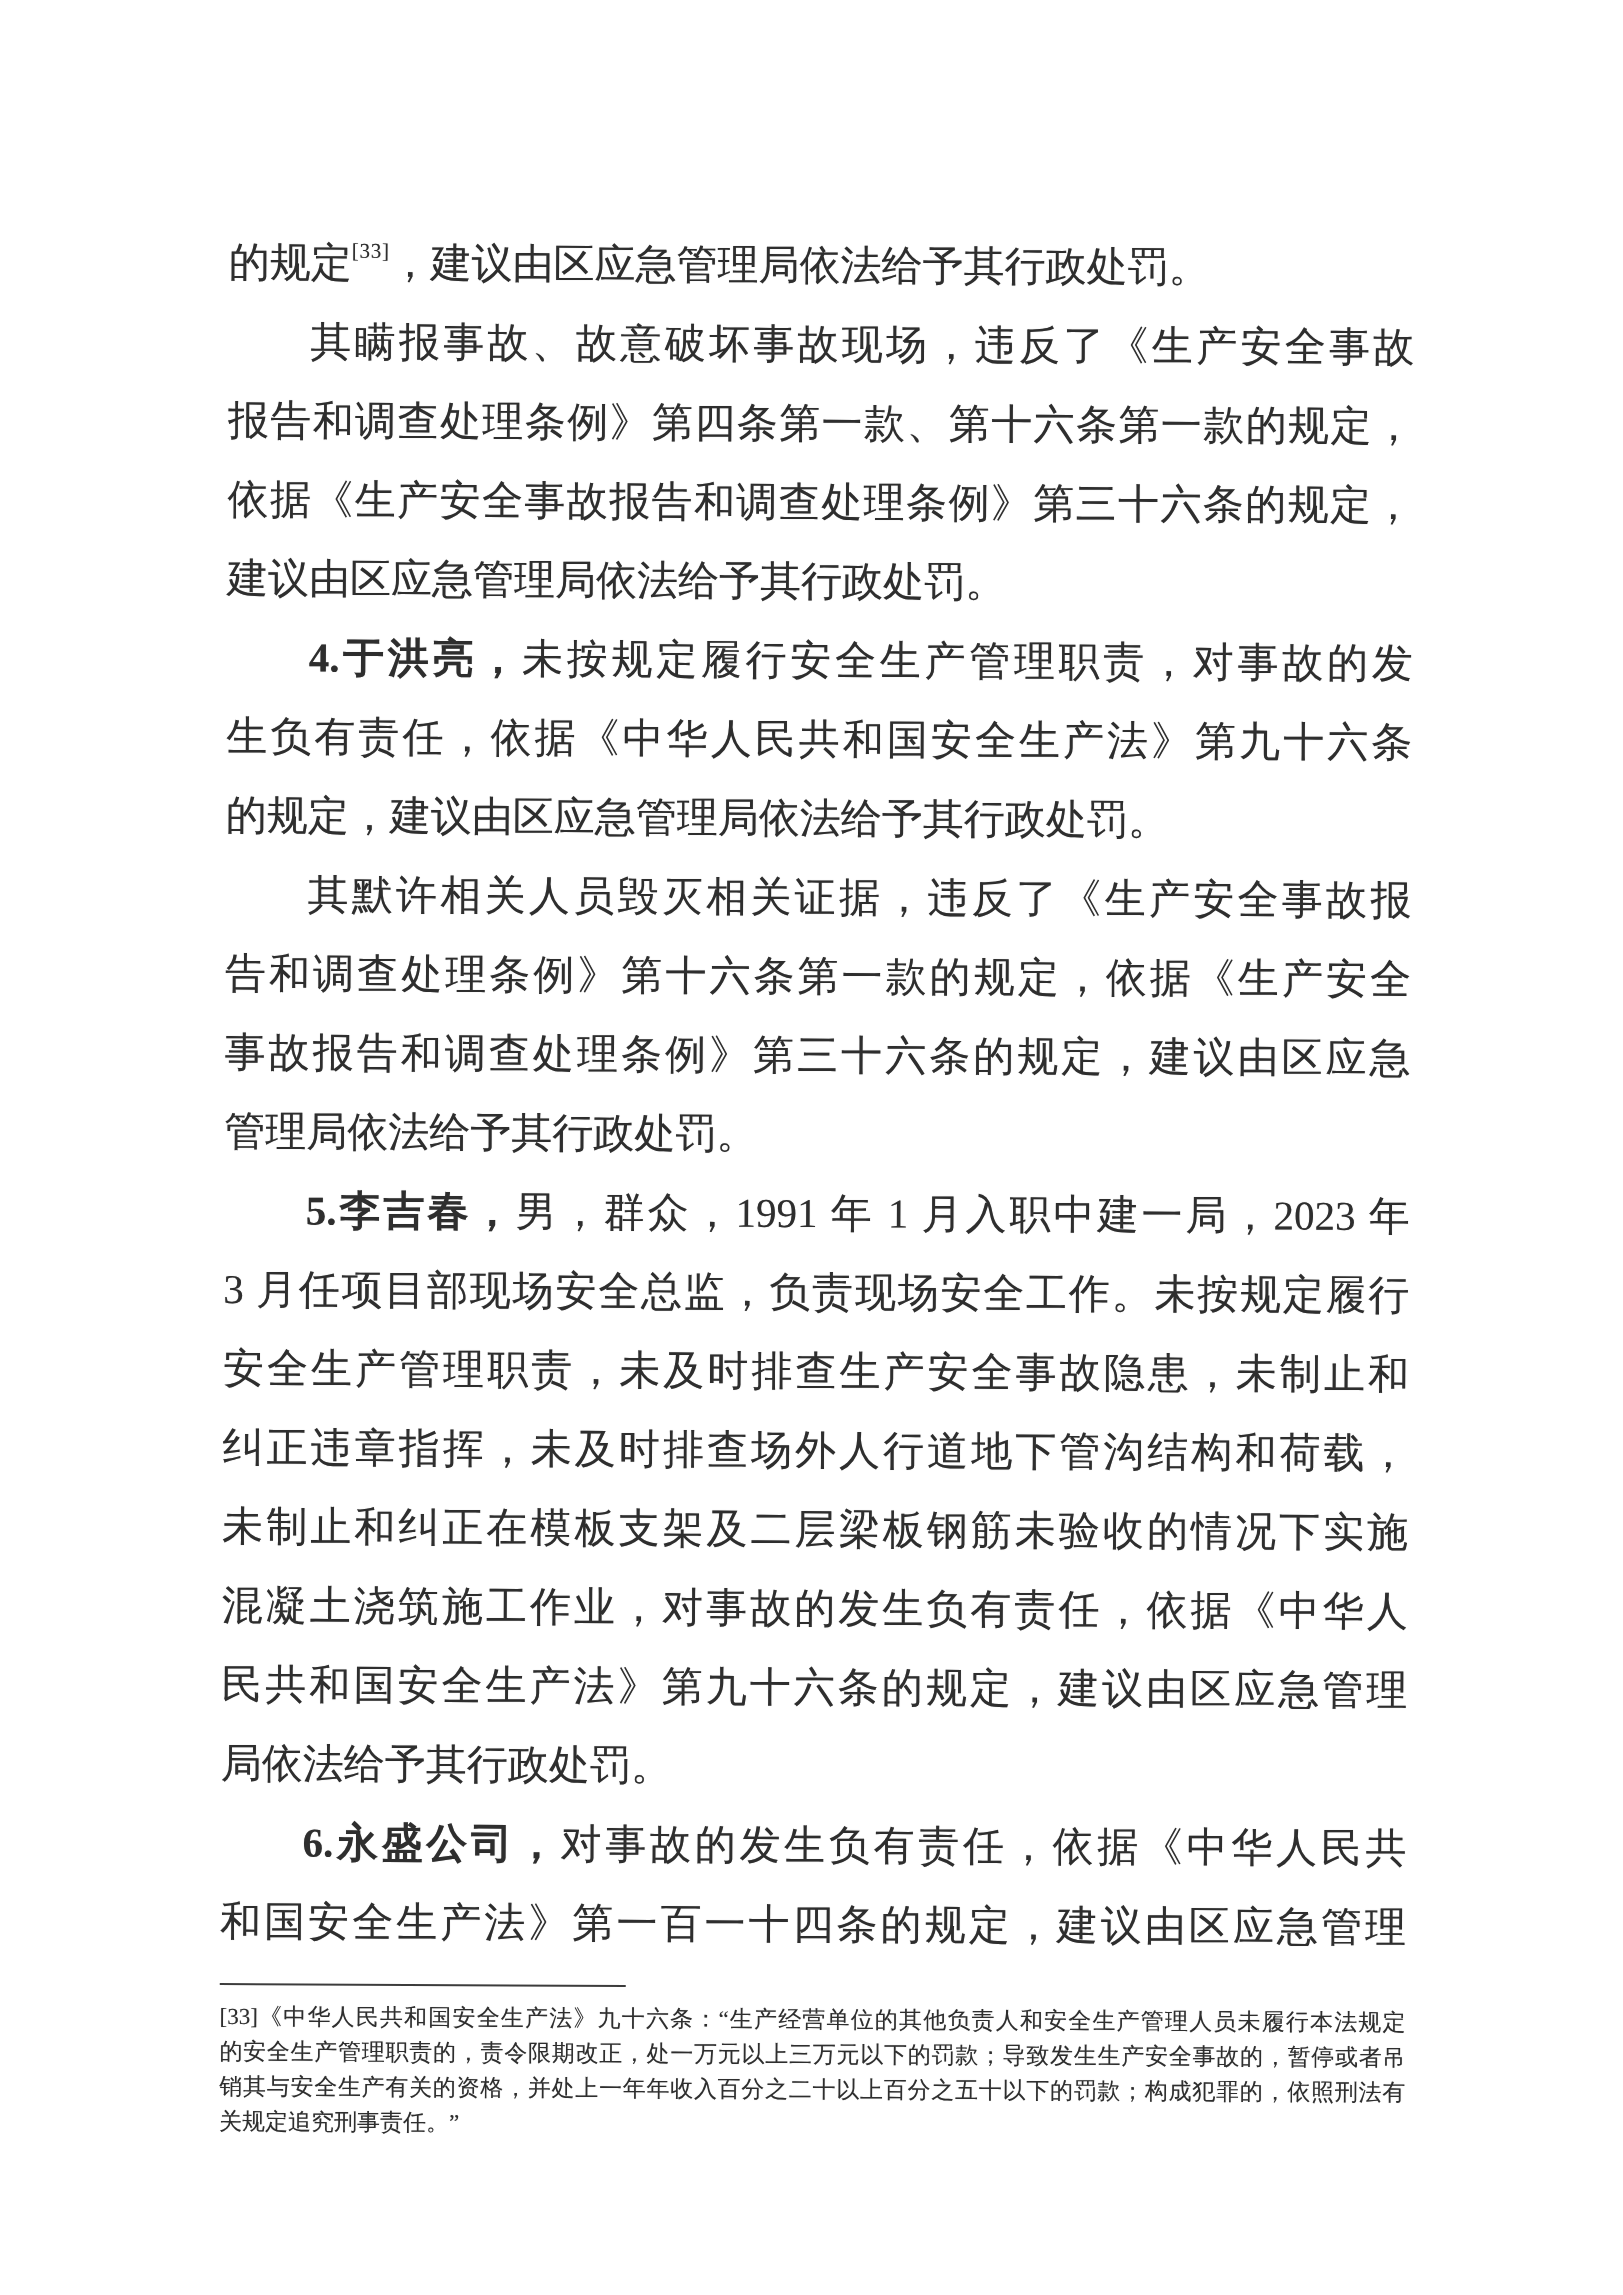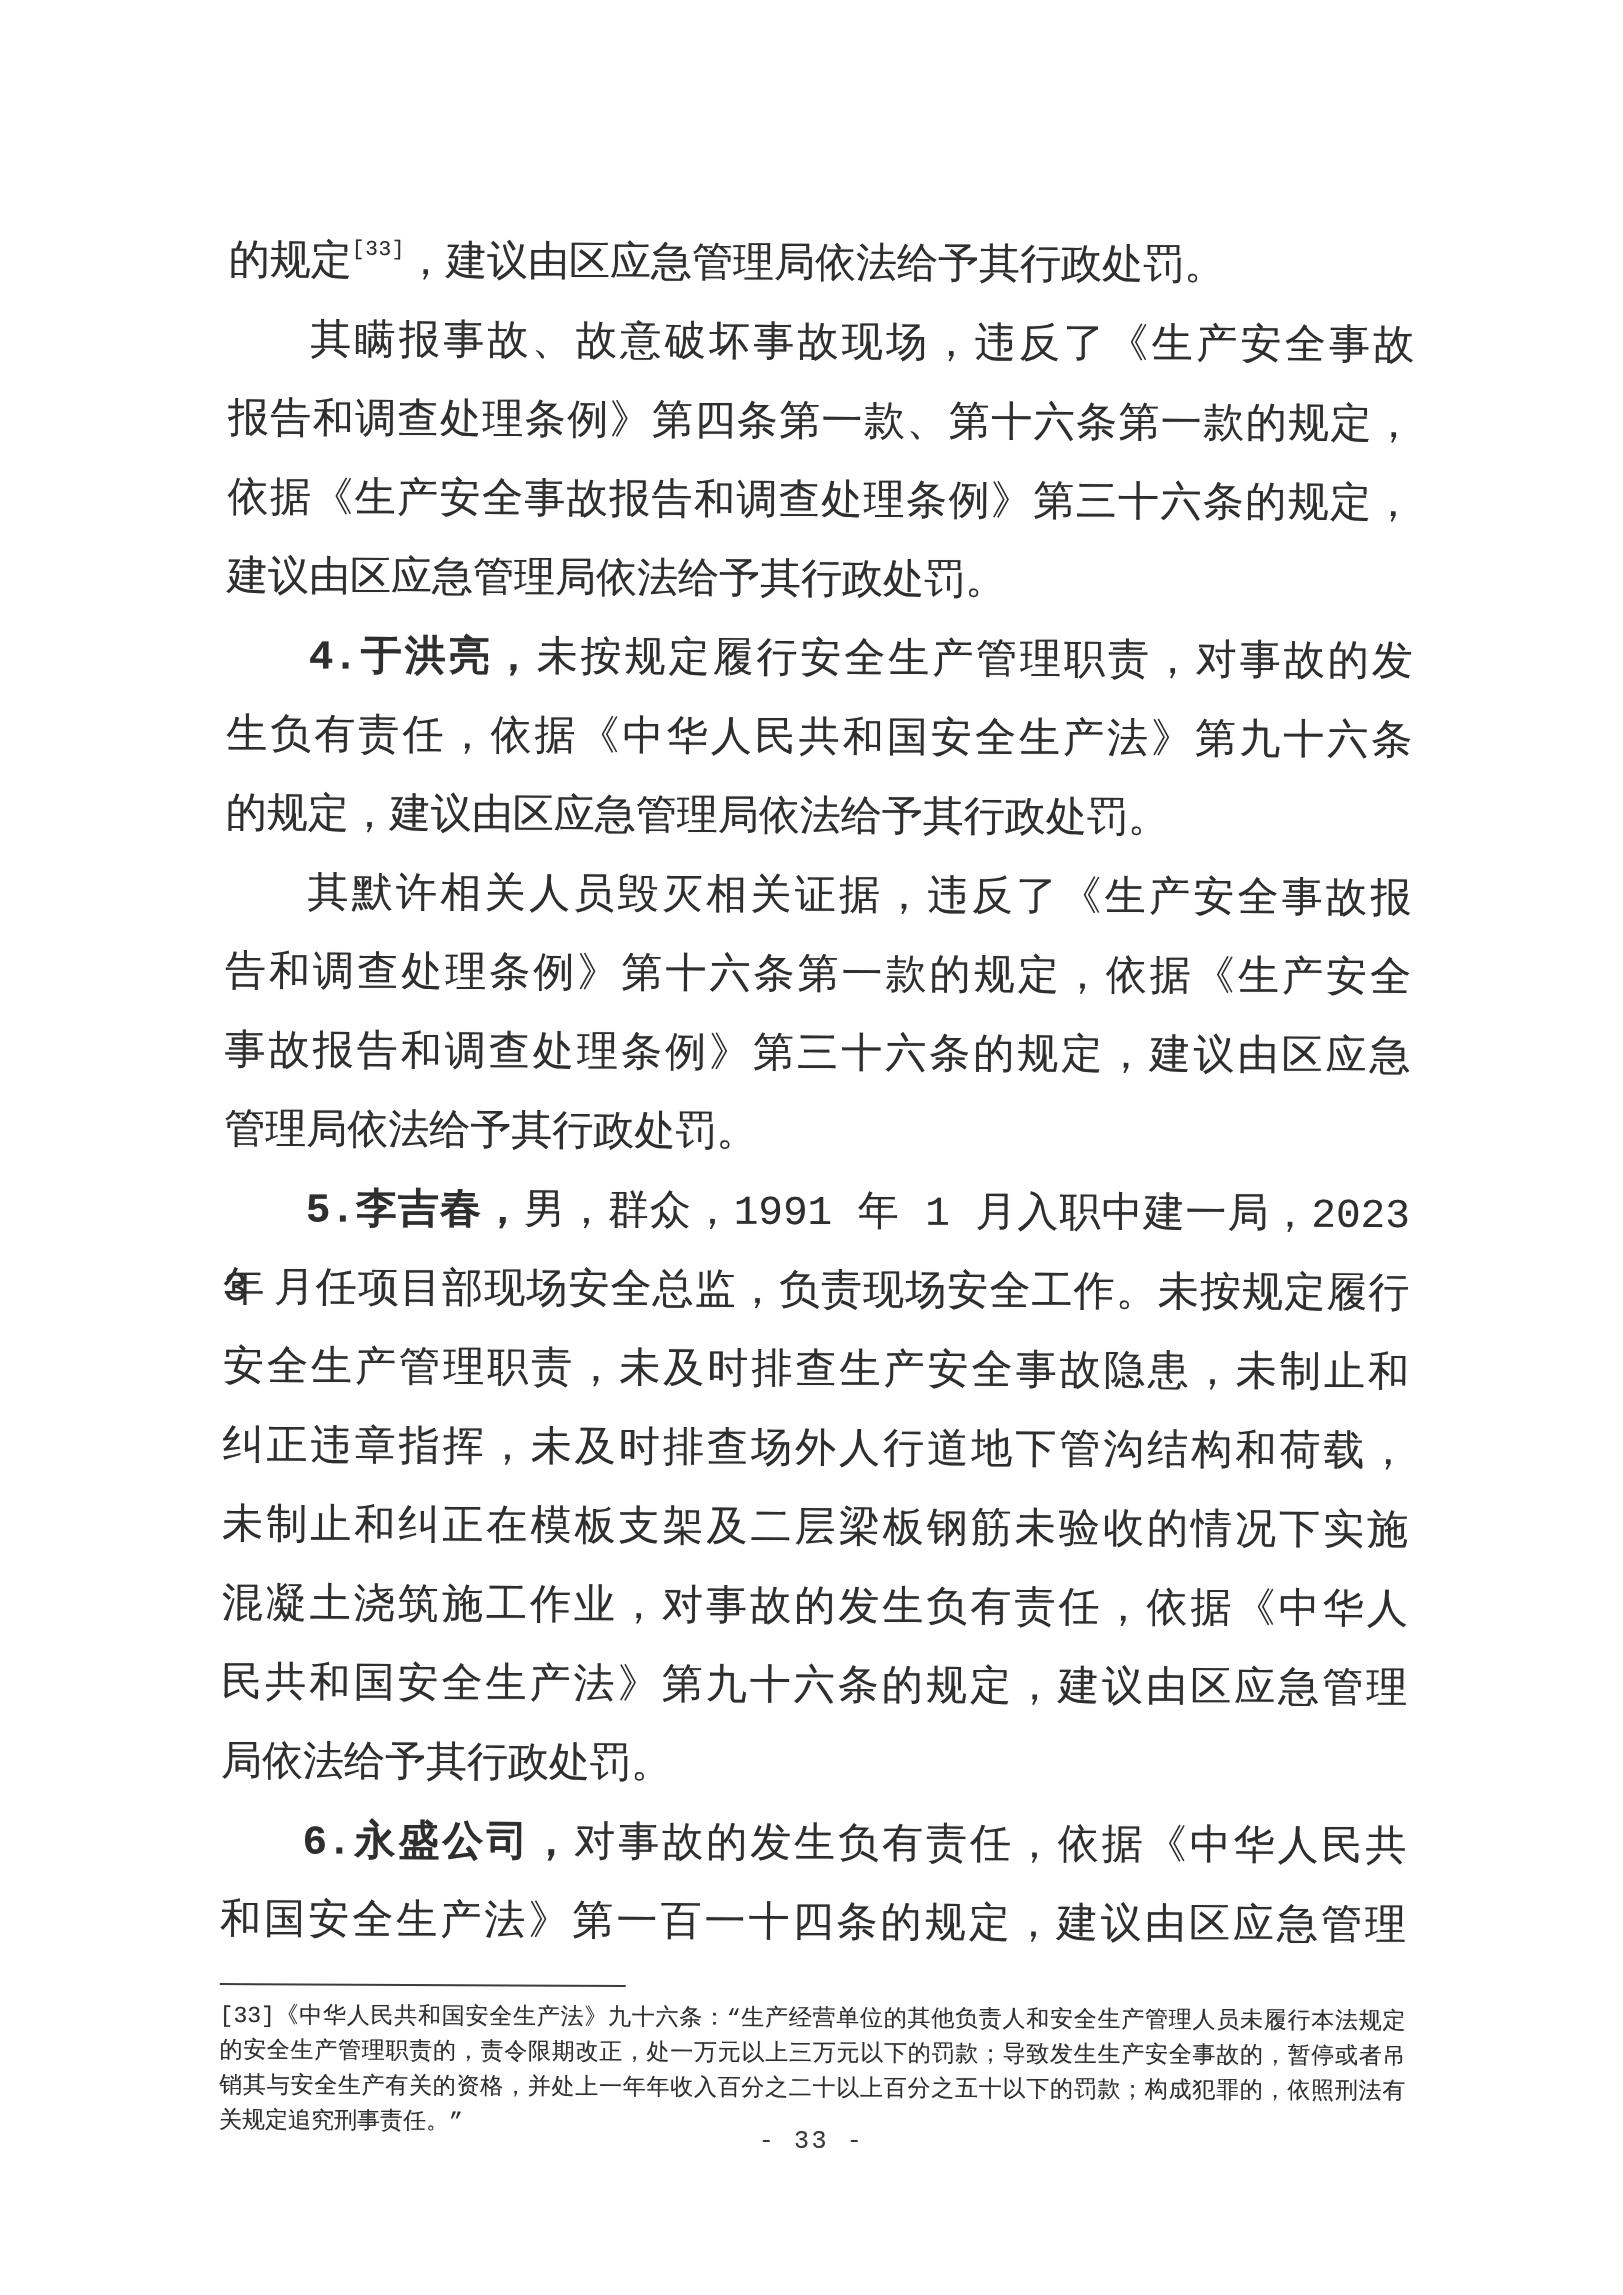--- a/index.html
+++ b/index.html
@@ -6,21 +6,21 @@
     margin: 0;
     padding: 0;
     background: #e8e8e8;
   }
   .page {
     position: relative;
     width: 1623px;
     height: 2295px;
     background: #ffffff;
     overflow: hidden;
-    font-family: Liberation Mono, monospace;
+    font-family: Liberation Serif, serif;
     color: #2e2e2e;
   }
   
   .content {
     position: absolute;
     left: 229px;
     top: 223px;
     width: 1186px;
     transform: rotate(0.3deg);
     transform-origin: 0 0;
@@ -115,15 +115,14 @@
         <div class="line fill"><span>和国安全生产法》第一百一十四条的规定，建议由区应急管理</span></div>
       </div>
     <div class="footnote-rule"></div>
     <div class="footnote">
         <div class="fline fill">[33]《中华人民共和国安全生产法》九十六条：“生产经营单位的其他负责人和安全生产管理人员未履行本法规定</div>
         <div class="fline fill">的安全生产管理职责的，责令限期改正，处一万元以上三万元以下的罚款；导致发生生产安全事故的，暂停或者吊</div>
         <div class="fline fill">销其与安全生产有关的资格，并处上一年年收入百分之二十以上百分之五十以下的罚款；构成犯罪的，依照刑法有</div>
         <div class="fline">关规定追究刑事责任。”</div>
       </div>
   </div>
-  <div class="page-number">- 33 -</div>
 </div>
 
 
 </body></html>

